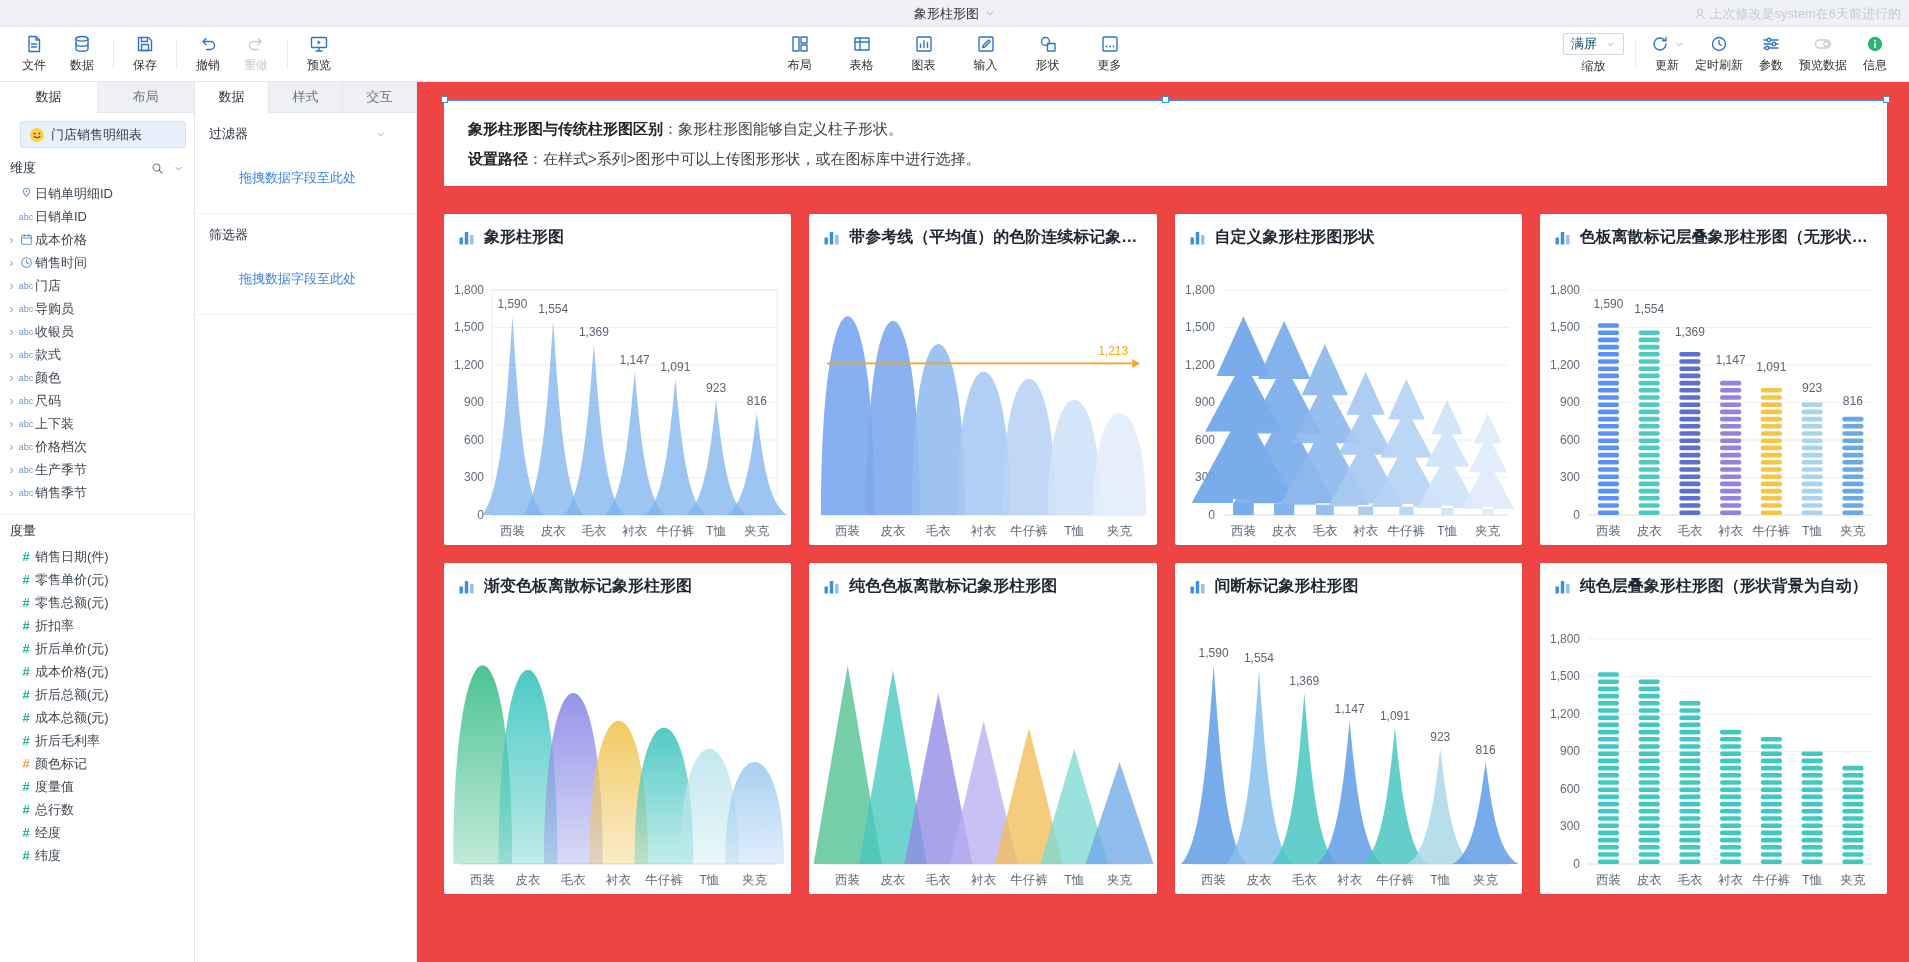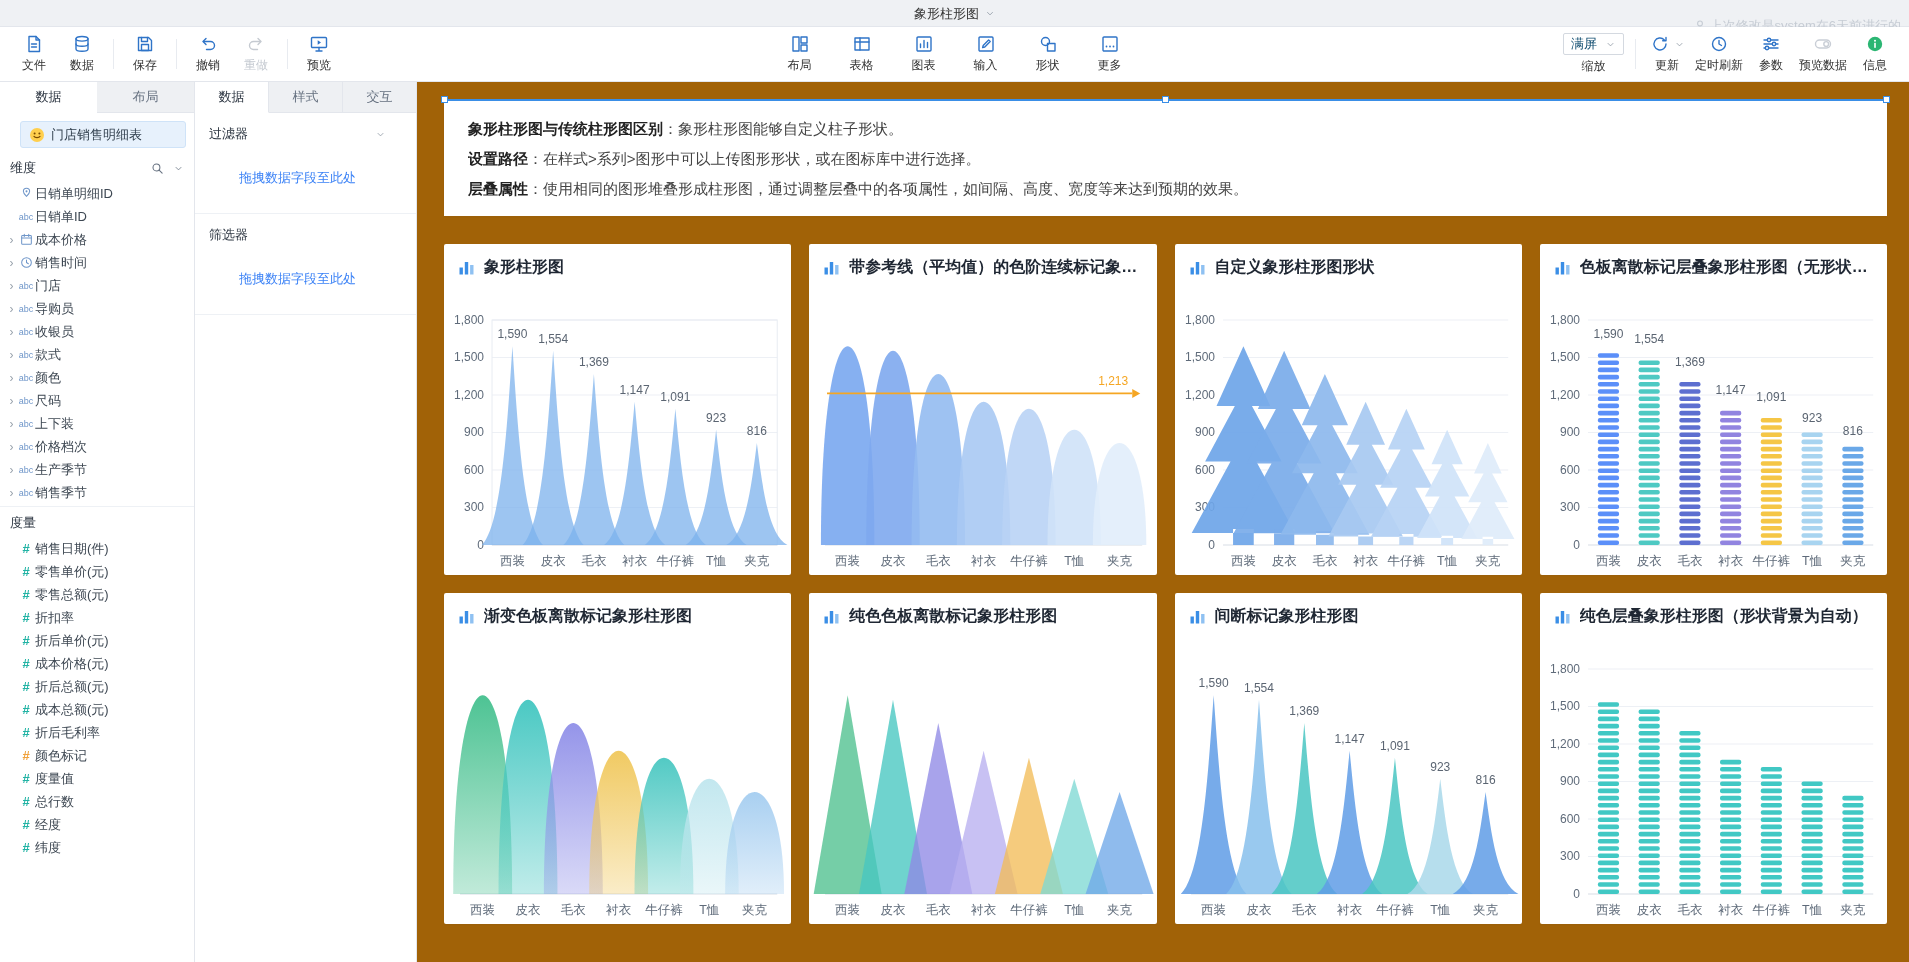--- a/index.html
+++ b/index.html
@@ -4,21 +4,21 @@
 <style>
   * { margin:0; padding:0; box-sizing:border-box; }
   html,body { width:1909px; height:962px; overflow:hidden; }
   body { font-family:"Liberation Sans","DejaVu Sans",sans-serif; font-size:13px; color:#333; background:#eef0f4; }
   .app { width:1909px; height:962px; display:flex; flex-direction:column; }
 
   
   .titlebar { height:27px; background:#eff1f4; border-bottom:1px solid #e3e6ec; position:relative; flex:none; }
   .title-center { position:absolute; left:50%; top:0; transform:translateX(-50%); height:27px; display:flex; align-items:center; gap:5px; font-size:13px; color:#333; cursor:pointer; }
   .title-center .chev svg { display:block; }
-  .modified { position:absolute; right:8px; top:12px; height:27px; display:flex; align-items:center; gap:2px; color:#c6ccd4; font-size:13px; }
+  .modified { position:absolute; right:8px; top:0; height:27px; display:flex; align-items:center; gap:2px; color:#c6ccd4; font-size:13px; }
 
   
   .toolbar { height:55px; background:#fff; border-bottom:1px solid #e3e6ec; display:flex; align-items:center; padding:0 10px; position:relative; flex:none; }
   .tb-group { display:flex; align-items:center; }
   .tbtn { min-width:48px; padding:0 4px; display:flex; flex-direction:column; align-items:center; justify-content:center; gap:3px; cursor:pointer; color:#2f74c8; }
   .tbtn .tlabel { font-size:12px; color:#333; white-space:nowrap; }
   .tbtn.disabled { color:#c5cad1; }
   .tbtn.disabled .tlabel { color:#c5cad1; }
   .tb-sep { width:1px; height:30px; background:#e8ebf0; margin:0 7px; }
   .tb-center { position:absolute; left:50%; transform:translateX(-50%); display:flex; gap:14px; }
@@ -41,34 +41,34 @@
   .sec-head .spacer { flex:1; }
   .sec-head .hic { color:#667180; cursor:pointer; margin-left:8px; }
   .field-list { list-style:none; overflow:hidden; }
   .field-row { height:23px; display:flex; align-items:center; padding:0 6px; cursor:pointer; white-space:nowrap; }
   .caret { width:11px; color:#9aa3ad; font-size:12px; flex:none; text-align:center; }
   .caret.hidden { visibility:hidden; }
   .f-ic { width:18px; flex:none; display:flex; justify-content:center; }
   .abc-ic { width:18px; flex:none; font-size:9px; color:#6f96c9; text-align:center; letter-spacing:0; }
   .hash-ic { width:18px; flex:none; text-align:center; font-size:13px; font-weight:bold; }
   .field-label { font-size:13px; color:#3d4752; overflow:hidden; text-overflow:ellipsis; }
-  .measure-sec { border-top:1px solid #eef1f5; margin-top:2px; }
+  .measure-sec { border-top:1px solid #eef1f5; margin-top:10px; }
 
   
   .panel2 { width:222px; background:#fff; border-right:1px solid #e3e6ec; flex:none; display:flex; flex-direction:column; }
   .panel-tabs { display:flex; height:31px; background:#eef0f3; flex:none; }
   .panel-tab { flex:1; display:flex; align-items:center; justify-content:center; color:#667180; cursor:pointer; font-size:13px; border-bottom:1px solid #e3e6ec; border-right:1px solid #e3e6ec; }
   .panel-tab:last-child { border-right:none; }
   .panel-tab.active { background:#fff; color:#2b3440; border-bottom:1px solid #fff; }
   .p-section { border-bottom:1px solid #eef1f5; padding:12px 30px 4px 14px; }
   .p-sec-head { display:flex; align-items:center; justify-content:space-between; color:#2b3440; font-size:13px; }
   .dropzone { padding:26px 0 22px 0; text-align:center; color:#3b82f6; font-size:13px; }
 
   
-  .canvas { flex:1; min-width:0; padding:17px 22px 0 27px; overflow:hidden; background:#a16207; }
+  .canvas { flex:1; min-width:0; padding:17px 22px 0 27px; overflow:hidden; background:#ef4444; }
   .info-card { position:relative; background:#fff; border-top:2px solid #3a8ee6; padding:13px 24px 12px 24px; box-shadow:0 1px 2px rgba(40,60,90,.05); }
   .info-card .line { line-height:30px; font-size:15px; color:#444; white-space:nowrap; overflow:hidden; }
   .info-card .line b { color:#222; }
   .handle { position:absolute; width:7px; height:7px; background:#fff; border:1px solid #3a8ee6; top:-5px; }
   .handle.l { left:-3px; } .handle.c { left:50%; margin-left:-4px; } .handle.r { right:-3px; }
 
   .chart-grid { margin-top:28px; display:grid; grid-template-columns:repeat(4,1fr); gap:18px; }
   .card { background:#fff; height:331px; border-radius:2px; box-shadow:0 1px 2px rgba(40,60,90,.06); display:flex; flex-direction:column; overflow:hidden; }
   .card-header { height:46px; flex:none; display:flex; align-items:center; gap:9px; padding:0 14px; }
   .card-title { font-size:16px; font-weight:bold; color:#1f2733; white-space:nowrap; overflow:hidden; text-overflow:ellipsis; }
@@ -520,21 +520,20 @@
       </div>
     </aside>
 
     <main class="canvas">
       <div class="info-card">
         <div class="handle l"></div>
         <div class="handle c"></div>
         <div class="handle r"></div>
         <div class="line"><b>象形柱形图与传统柱形图区别</b><span>：象形柱形图能够自定义柱子形状。</span></div>
         <div class="line"><b>设置路径</b><span>：在样式&gt;系列&gt;图形中可以上传图形形状，或在图标库中进行选择。</span></div>
-        <div class="line"><b>层叠属性</b><span>：使用相同的图形堆叠形成柱形图，通过调整层叠中的各项属性，如间隔、高度、宽度等来达到预期的效果。</span></div>
       </div>
       <div class="chart-grid" id="chart-grid">
           <div class="card">
      <div class="card-header">
        <span class="icon">
                 <svg width="17" height="17" viewBox="0 0 17 17">
                   <rect x="1.5" y="8.5" width="3.4" height="7" fill="#3a8ee6"></rect>
                   <rect x="6.8" y="3" width="3.4" height="12.5" fill="#3a8ee6"></rect>
                   <rect x="12.1" y="6" width="3.4" height="9.5" fill="#8fc1f2"></rect>
                 </svg>

